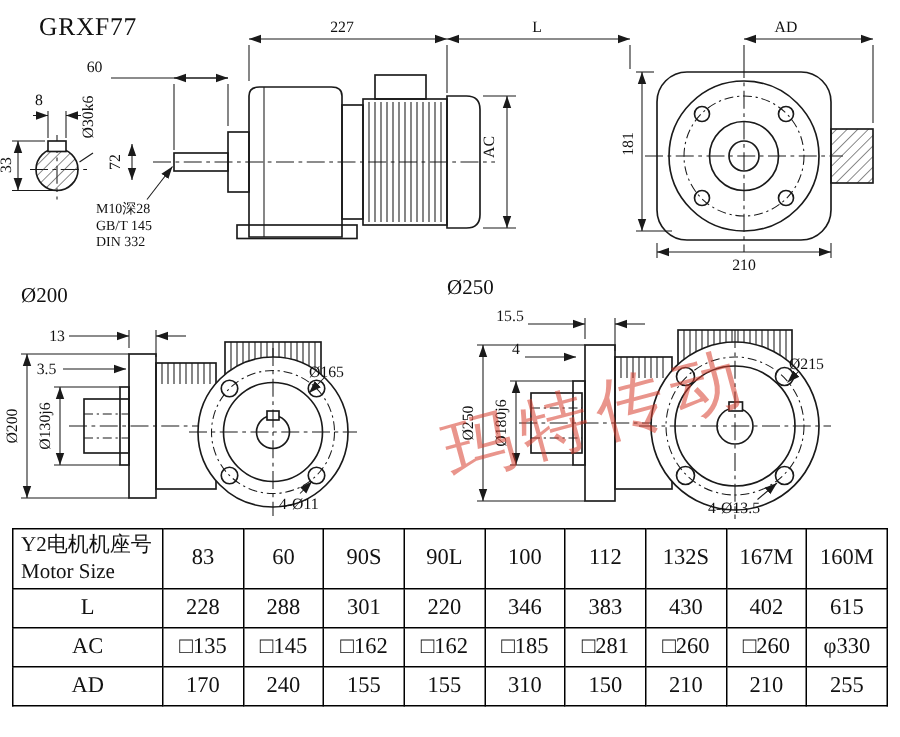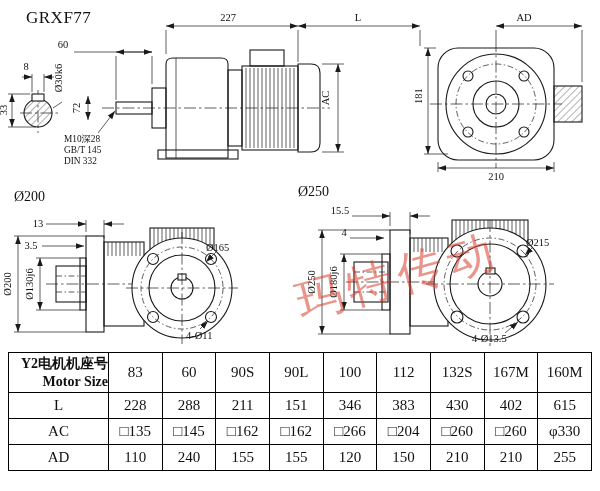--- a/index.html
+++ b/index.html
@@ -18,21 +18,21 @@
   .drawing text { stroke:none; fill:#111; font-family:"Liberation Serif","DejaVu Serif",serif; font-size:10.5px; }
   .drawing text.big { font-size:14px; }
   .drawing text.sm  { font-size:9.3px; }
   .drawing text.wm  { font-size:46px; letter-spacing:6px; fill:#d83f2f; opacity:0.55;
                       font-family:"DejaVu Sans","Liberation Sans",sans-serif; }
 
   table.spec { position:absolute; left:8px; top:352px; width:584px; border-collapse:collapse;
                table-layout:fixed; text-align:center; }
   table.spec td { border:1px solid #000; font-size:15px; height:26px; padding:1px 0; }
   table.spec tr.hdr td { height:40px; }
-  table.spec td.c0 { text-align:right; padding-left:5px;font-weight:bold; }
+  table.spec td.c0 { text-align:left; padding-left:5px; }
   table.spec td.c0 div { line-height:1.25; font-size:14px; }
 </style>
 </head>
 <body>
 
 <div class="sheet">
 
   <div class="title">GRXF77</div>
 
   <svg class="drawing" width="600" height="350" viewBox="0 0 600 350">
@@ -356,47 +356,47 @@
         <td>100</td>
         <td>112</td>
         <td>132S</td>
         <td>167M</td>
         <td>160M</td>
       </tr>
       <tr>
         <td>L</td>
         <td>228</td>
         <td>288</td>
-        <td>211</td>
-        <td>151</td>
+        <td>301</td>
+        <td>220</td>
         <td>346</td>
         <td>383</td>
         <td>430</td>
         <td>402</td>
         <td>615</td>
       </tr>
       <tr>
         <td>AC</td>
         <td>□135</td>
         <td>□145</td>
         <td>□162</td>
         <td>□162</td>
-        <td>□266</td>
-        <td>□204</td>
+        <td>□185</td>
+        <td>□281</td>
         <td>□260</td>
         <td>□260</td>
         <td>φ330</td>
       </tr>
       <tr>
         <td>AD</td>
-        <td>110</td>
+        <td>170</td>
         <td>240</td>
         <td>155</td>
         <td>155</td>
-        <td>120</td>
+        <td>310</td>
         <td>150</td>
         <td>210</td>
         <td>210</td>
         <td>255</td>
       </tr>
     </tbody>
   </table>
 
 </div>
 

